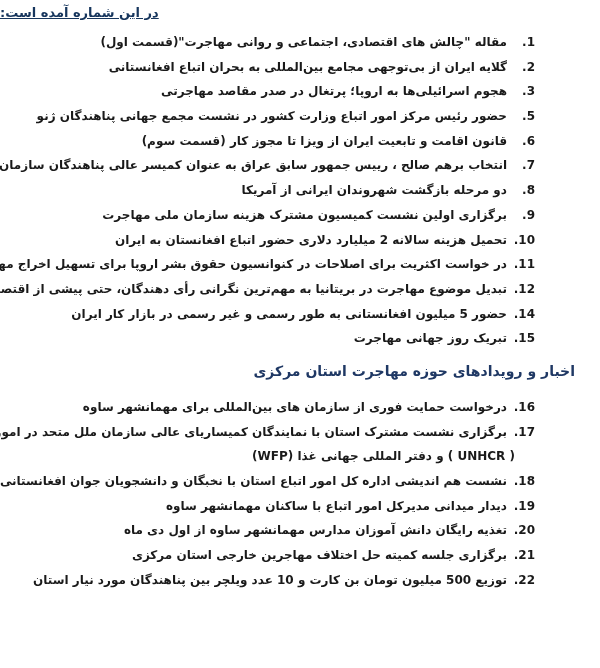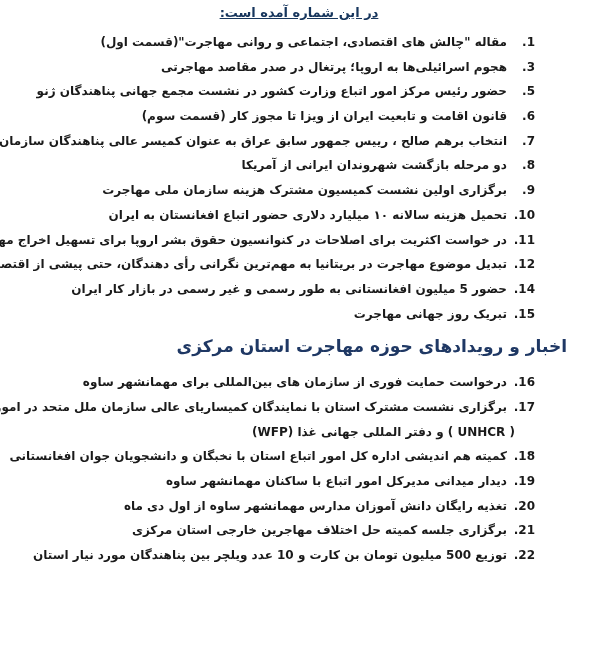--- a/index.html
+++ b/index.html
@@ -14,21 +14,21 @@
   .page {
     position: relative;
     width: 600px;
     height: 668px;
     background: #ffffff;
   }
   .doc-header {
     margin: 3px 2px 0 0;
     height: 20px;
     line-height: 20px;
-    text-align: center;
+    text-align: left;
     font-size: 13px;
     font-weight: bold;
     text-decoration: underline;
     color: var(--header-color, #17365d);
   }
   .list {
     padding-right: 65px;
     padding-left: 0;
   }
   .list.toc  { margin-top: 7px; }
@@ -48,55 +48,56 @@
     display: inline-block;
     min-width: 23px;
     text-align: right;
     direction: rtl;
     margin-left: 5px;
   }
   .item.cont {
     margin-right: 20px;
   }
   .section-heading {
-    margin: 8px 33px 0 0;
+    margin: 8px 25px 0 0;
     height: 24px;
     line-height: 24px;
     text-align: right;
-    font-size: 17px;
+    font-size: 14px;
     font-weight: bold;
     color: var(--section-color, #1f3864);
   }
 </style>
 </head>
 <body style="background: rgb(255, 255, 255);">
 
 <div class="page">
   <div class="doc-header">در این شماره آمده است:</div>
 
   <div class="list toc" id="toc-list">
       <div class="item"><span class="num">1.</span><span class="txt">مقاله "چالش های اقتصادی، اجتماعی و روانی مهاجرت"(قسمت اول)</span></div>
+      <div class="item"><span class="num">2.</span><span class="txt">گلایه ایران از بی‌توجهی مجامع بین‌المللی به بحران اتباع افغانستانی</span></div>
       <div class="item"><span class="num">3.</span><span class="txt">هجوم اسرائیلی‌ها به اروپا؛ پرتغال در صدر مقاصد مهاجرتی</span></div>
       <div class="item"><span class="num">5.</span><span class="txt">حضور رئیس مرکز امور اتباع وزارت کشور در نشست مجمع جهانی پناهندگان ژنو</span></div>
       <div class="item"><span class="num">6.</span><span class="txt">قانون اقامت و تابعیت ایران از ویزا تا مجوز کار (قسمت سوم)</span></div>
       <div class="item"><span class="num">7.</span><span class="txt">انتخاب برهم صالح ، رییس جمهور سابق عراق به عنوان کمیسر عالی پناهندگان سازمان ملل متحد</span></div>
       <div class="item"><span class="num">8.</span><span class="txt">دو مرحله بازگشت شهروندان ایرانی از آمریکا</span></div>
       <div class="item"><span class="num">9.</span><span class="txt">برگزاری اولین نشست کمیسیون مشترک هزینه سازمان ملی مهاجرت</span></div>
-      <div class="item"><span class="num">10.</span><span class="txt">تحمیل هزینه سالانه ۱۰ میلیارد دلاری حضور اتباع افغانستان به ایران</span></div>
+      <div class="item"><span class="num">10.</span><span class="txt">تحمیل هزینه سالانه 2 میلیارد دلاری حضور اتباع افغانستان به ایران</span></div>
       <div class="item"><span class="num">11.</span><span class="txt">در خواست اکثریت برای اصلاحات در کنوانسیون حقوق بشر اروپا برای تسهیل اخراج مهاجران</span></div>
       <div class="item"><span class="num">12.</span><span class="txt">تبدیل موضوع مهاجرت در بریتانیا به مهم‌ترین نگرانی رأی دهندگان، حتی پیشی از اقتصاد</span></div>
       <div class="item"><span class="num">14.</span><span class="txt">حضور 5 میلیون افغانستانی به طور رسمی و غیر رسمی در بازار کار ایران</span></div>
       <div class="item"><span class="num">15.</span><span class="txt">تبریک روز جهانی مهاجرت</span></div>
     </div>
 
   <div class="section-heading">اخبار و رویدادهای حوزه مهاجرت استان مرکزی</div>
 
   <div class="list news" id="news-list">
       <div class="item"><span class="num">16.</span><span class="txt">درخواست حمایت فوری از سازمان های بین‌المللی برای مهمانشهر ساوه</span></div>
       <div class="item"><span class="num">17.</span><span class="txt">برگزاری نشست مشترک استان با نمایندگان کمیساریای عالی سازمان ملل متحد در امورپناهندگان</span></div>
       <div class="item cont">( UNHCR ) و دفتر المللی جهانی غذا (WFP)</div>
-      <div class="item"><span class="num">18.</span><span class="txt">کمیته هم اندیشی اداره کل امور اتباع استان با نخبگان  و دانشجویان جوان افغانستانی</span></div>
+      <div class="item"><span class="num">18.</span><span class="txt">نشست هم اندیشی اداره کل امور اتباع استان با نخبگان  و دانشجویان جوان افغانستانی</span></div>
       <div class="item"><span class="num">19.</span><span class="txt">دیدار میدانی مدیرکل امور اتباع با ساکنان مهمانشهر ساوه</span></div>
       <div class="item"><span class="num">20.</span><span class="txt">تغذیه رایگان دانش آموزان مدارس مهمانشهر ساوه از اول دی ماه</span></div>
       <div class="item"><span class="num">21.</span><span class="txt">برگزاری جلسه کمیته حل اختلاف مهاجرین خارجی استان مرکزی</span></div>
       <div class="item"><span class="num">22.</span><span class="txt">توزیع 500 میلیون تومان بن کارت و 10 عدد ویلچر بین پناهندگان مورد نیار استان</span></div>
     </div>
 </div>
 
 </body></html>

